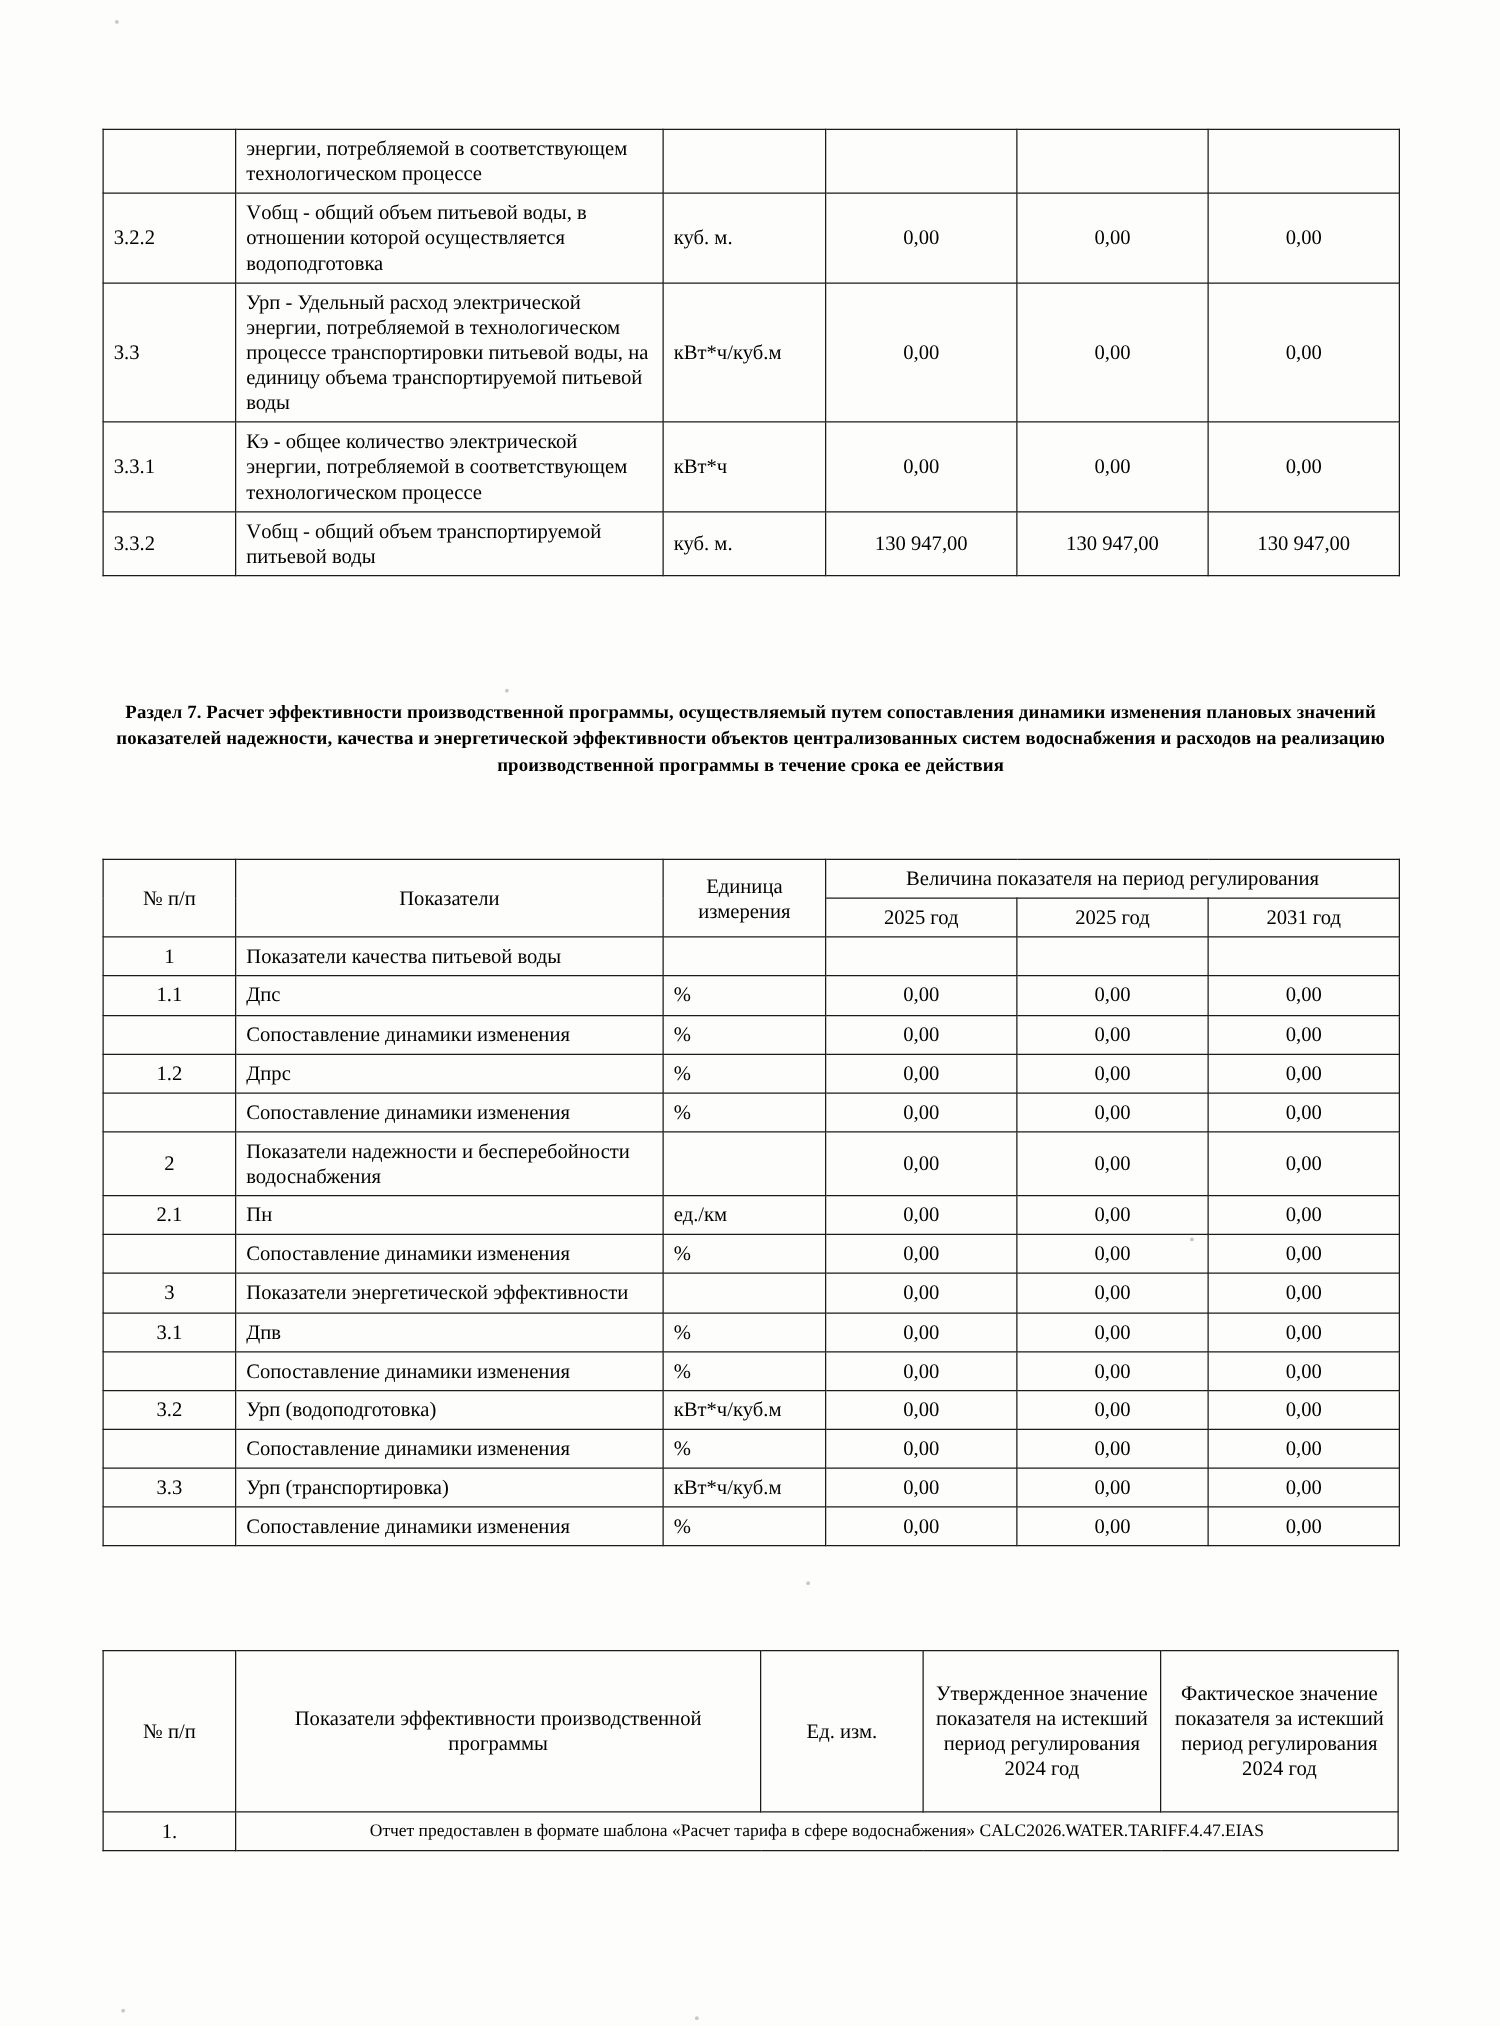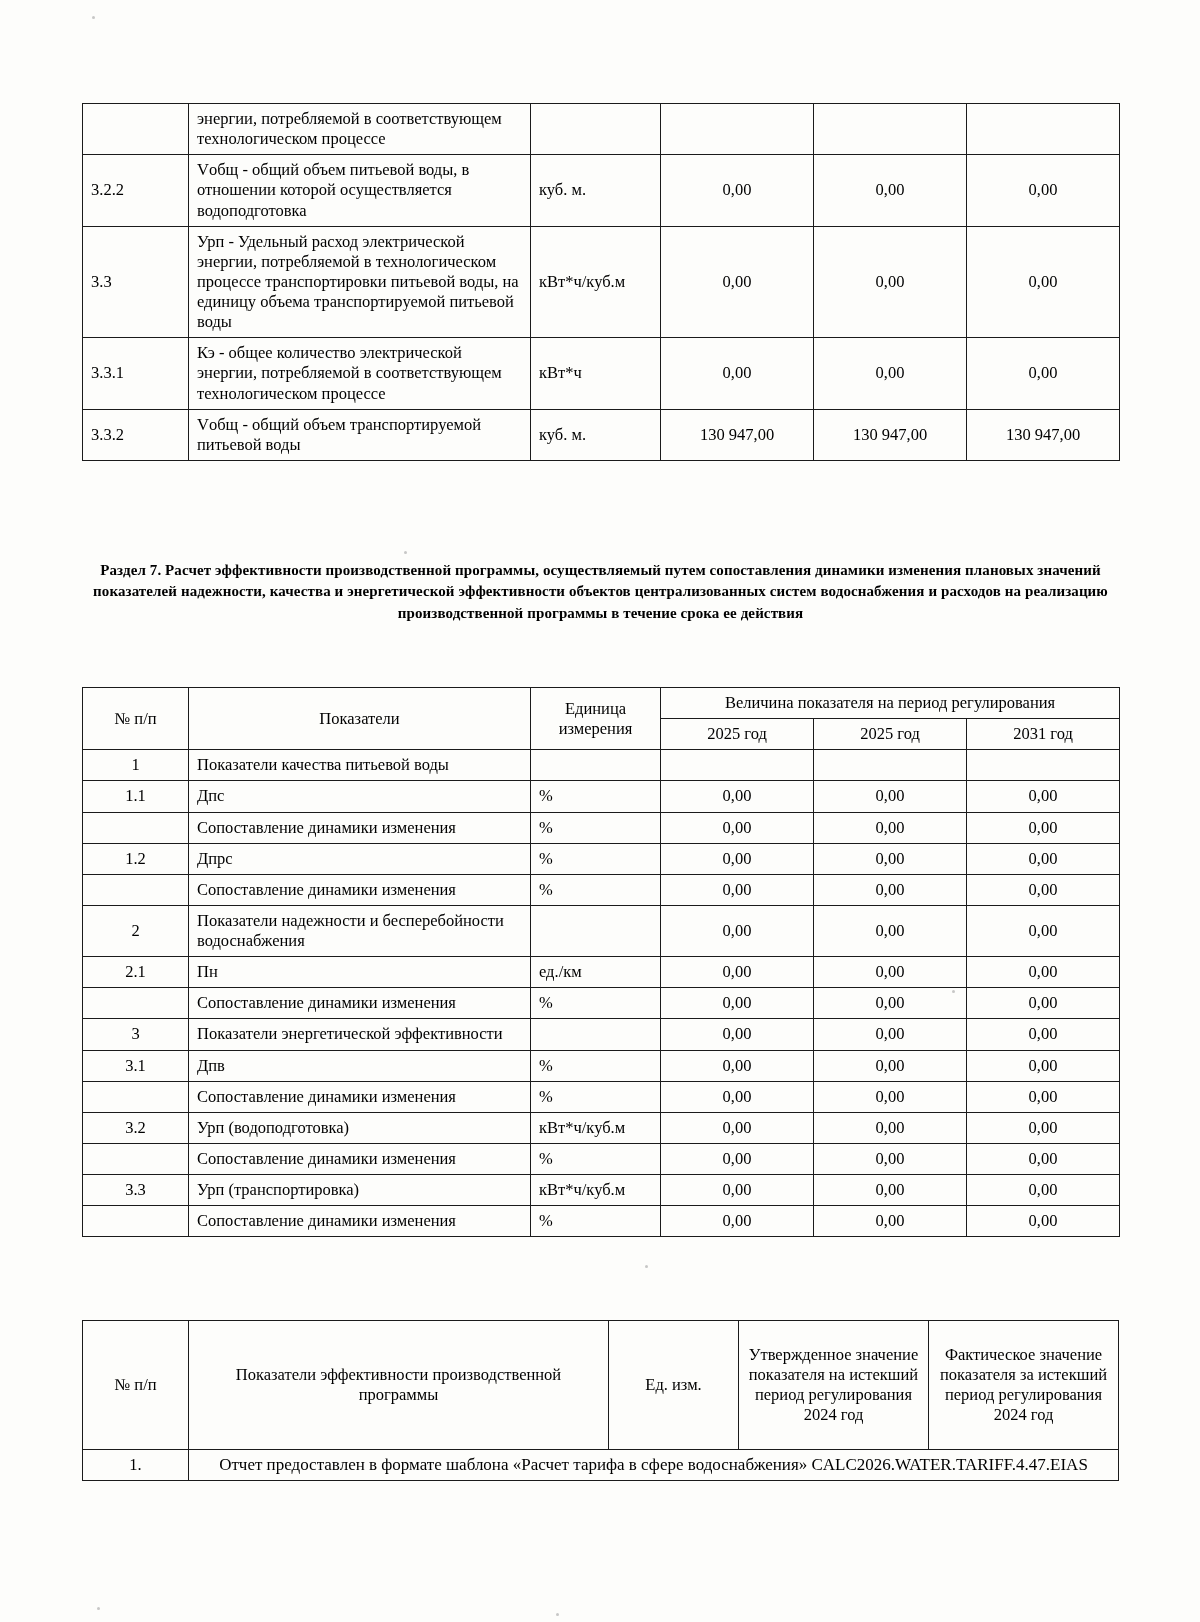--- a/index.html
+++ b/index.html
@@ -77,21 +77,21 @@
     padding: 5px 6px;
     vertical-align: middle;
     text-align: center;
     margin-top: 24px;
   }
   .t3 .c3-num  { width: 106px; }
   .t3 .c3-name { width: 420px; }
   .t3 .c3-unit { width: 130px; }
   .t3 .c3-val  { width: 190px; }
   .t3 .notecell {
-    font-size: 17px;
+    font-size: 14px;
     text-align: center;
     padding: 4px 6px;
   }
   .pad-top-1 td { padding-top: 7px; padding-bottom: 7px; }
   .tight { line-height: 1.18; }
 </style>
 </head>
 <body>
 
 <div class="page">

